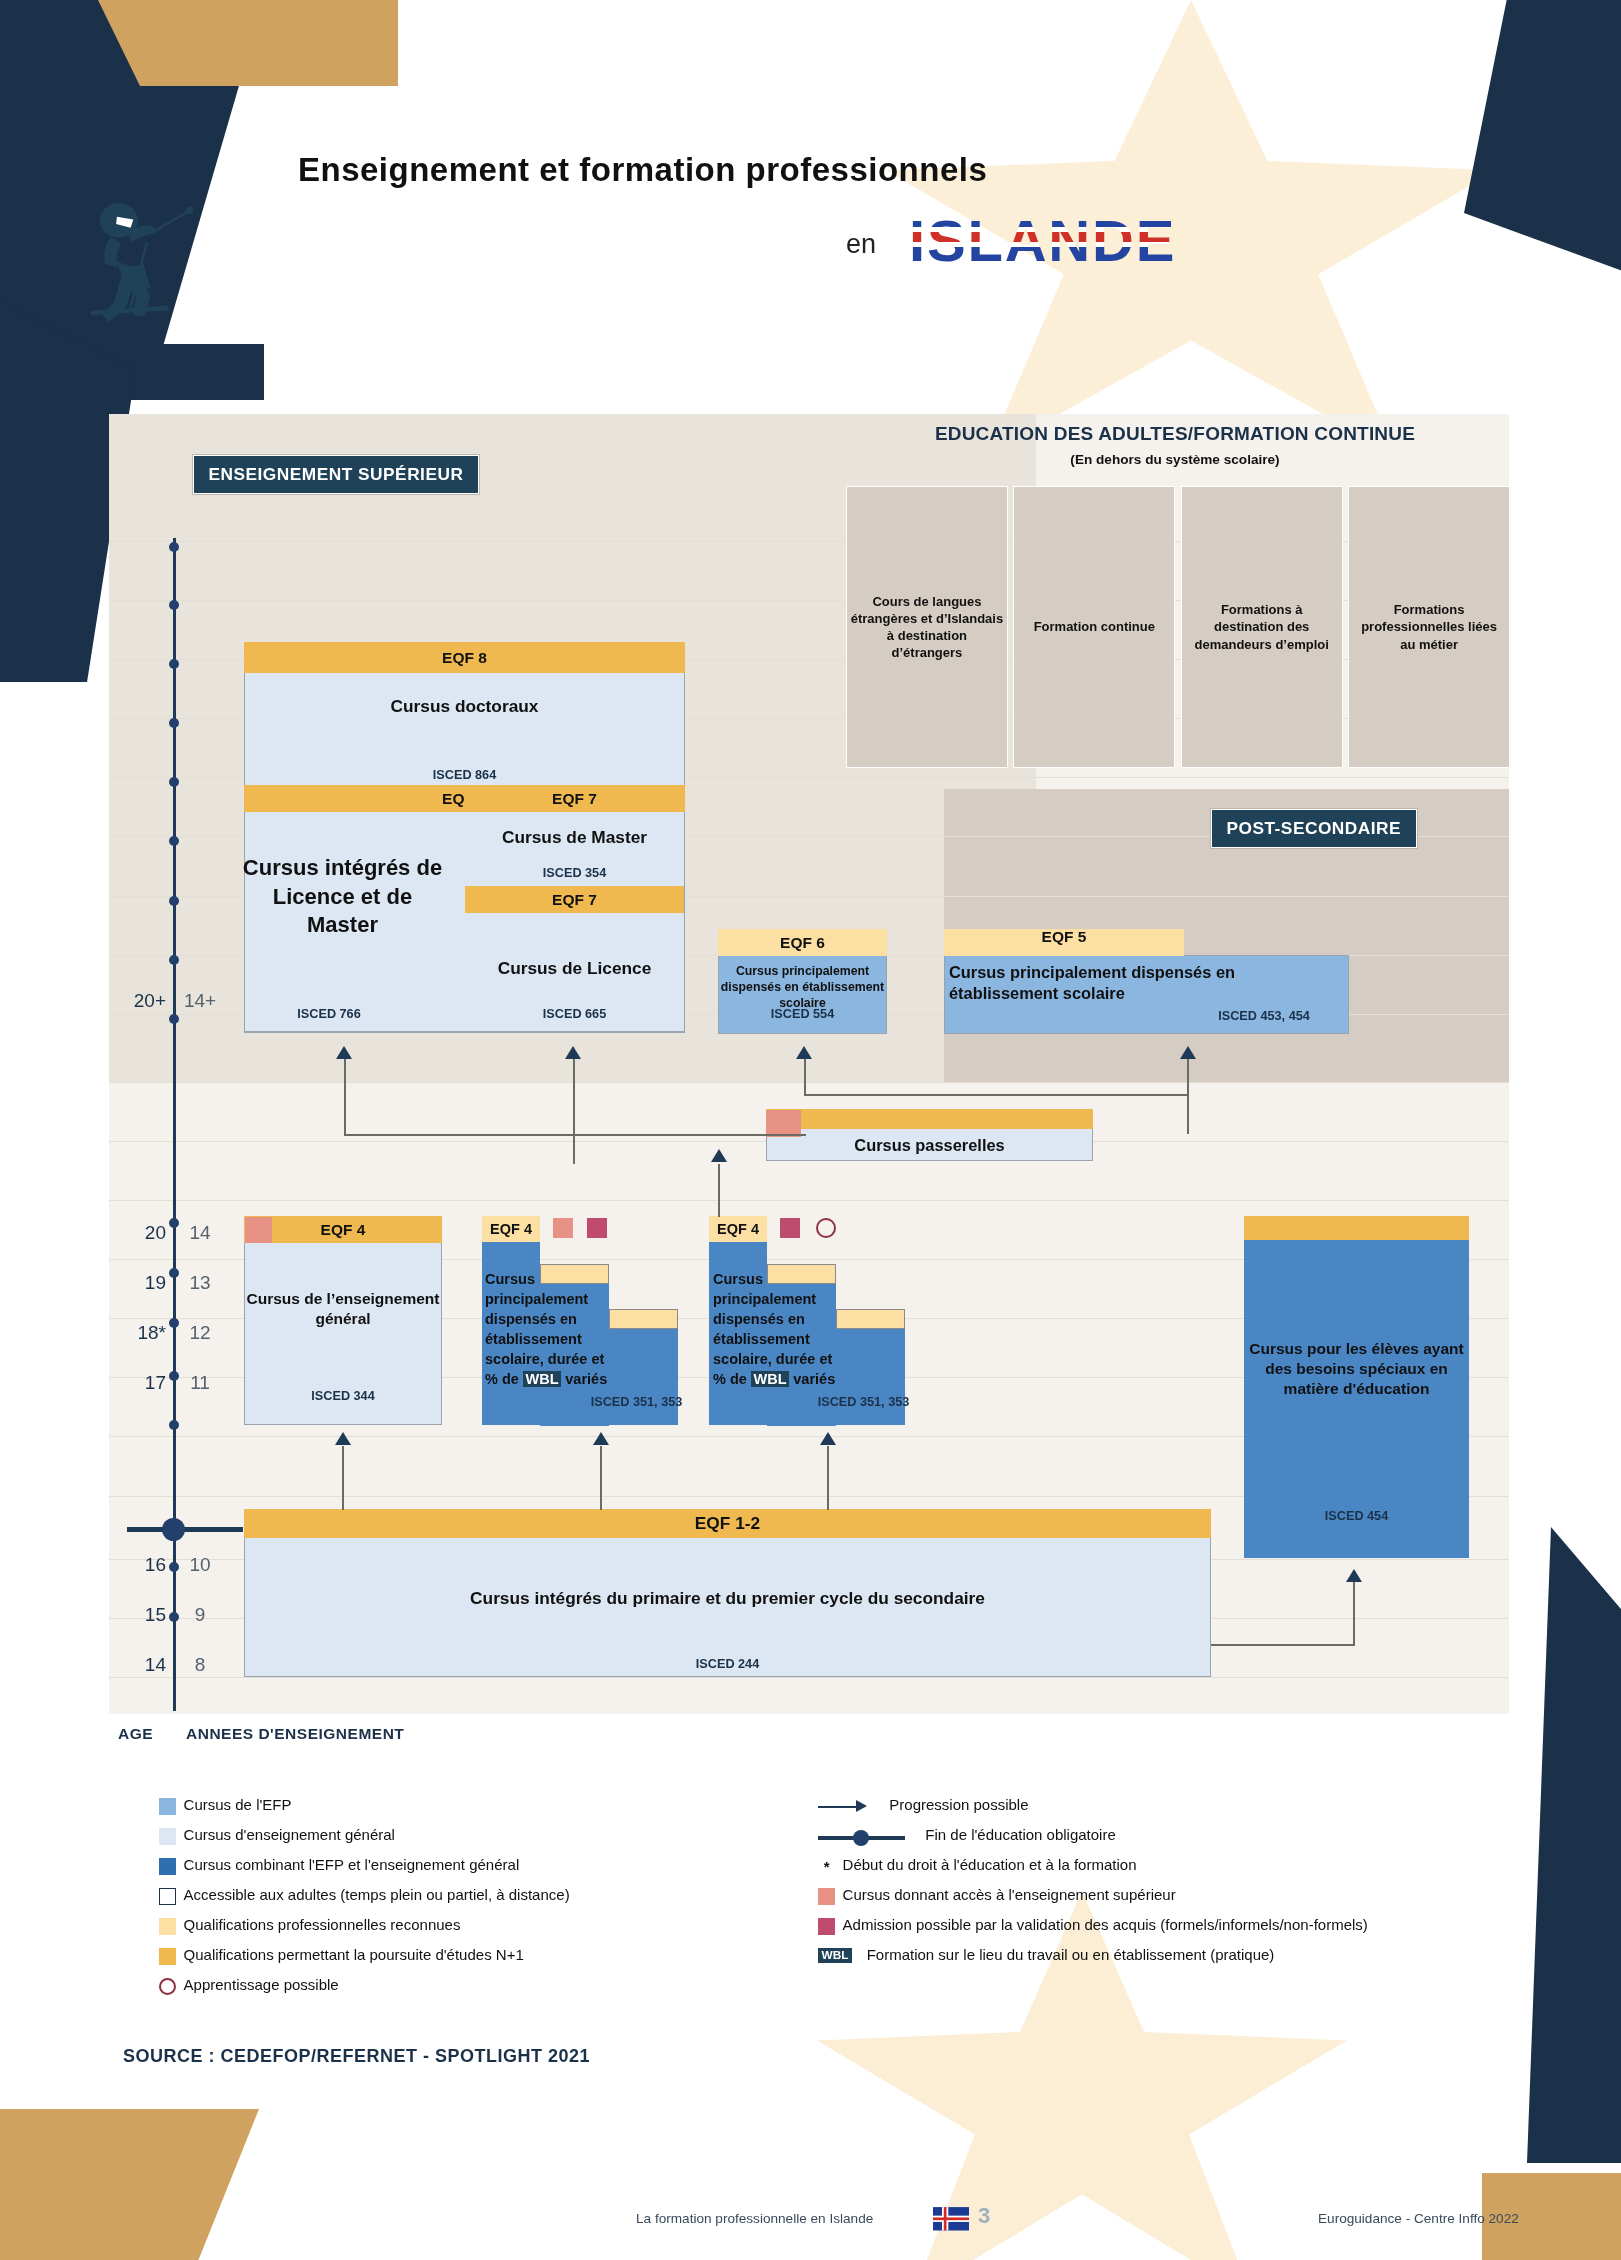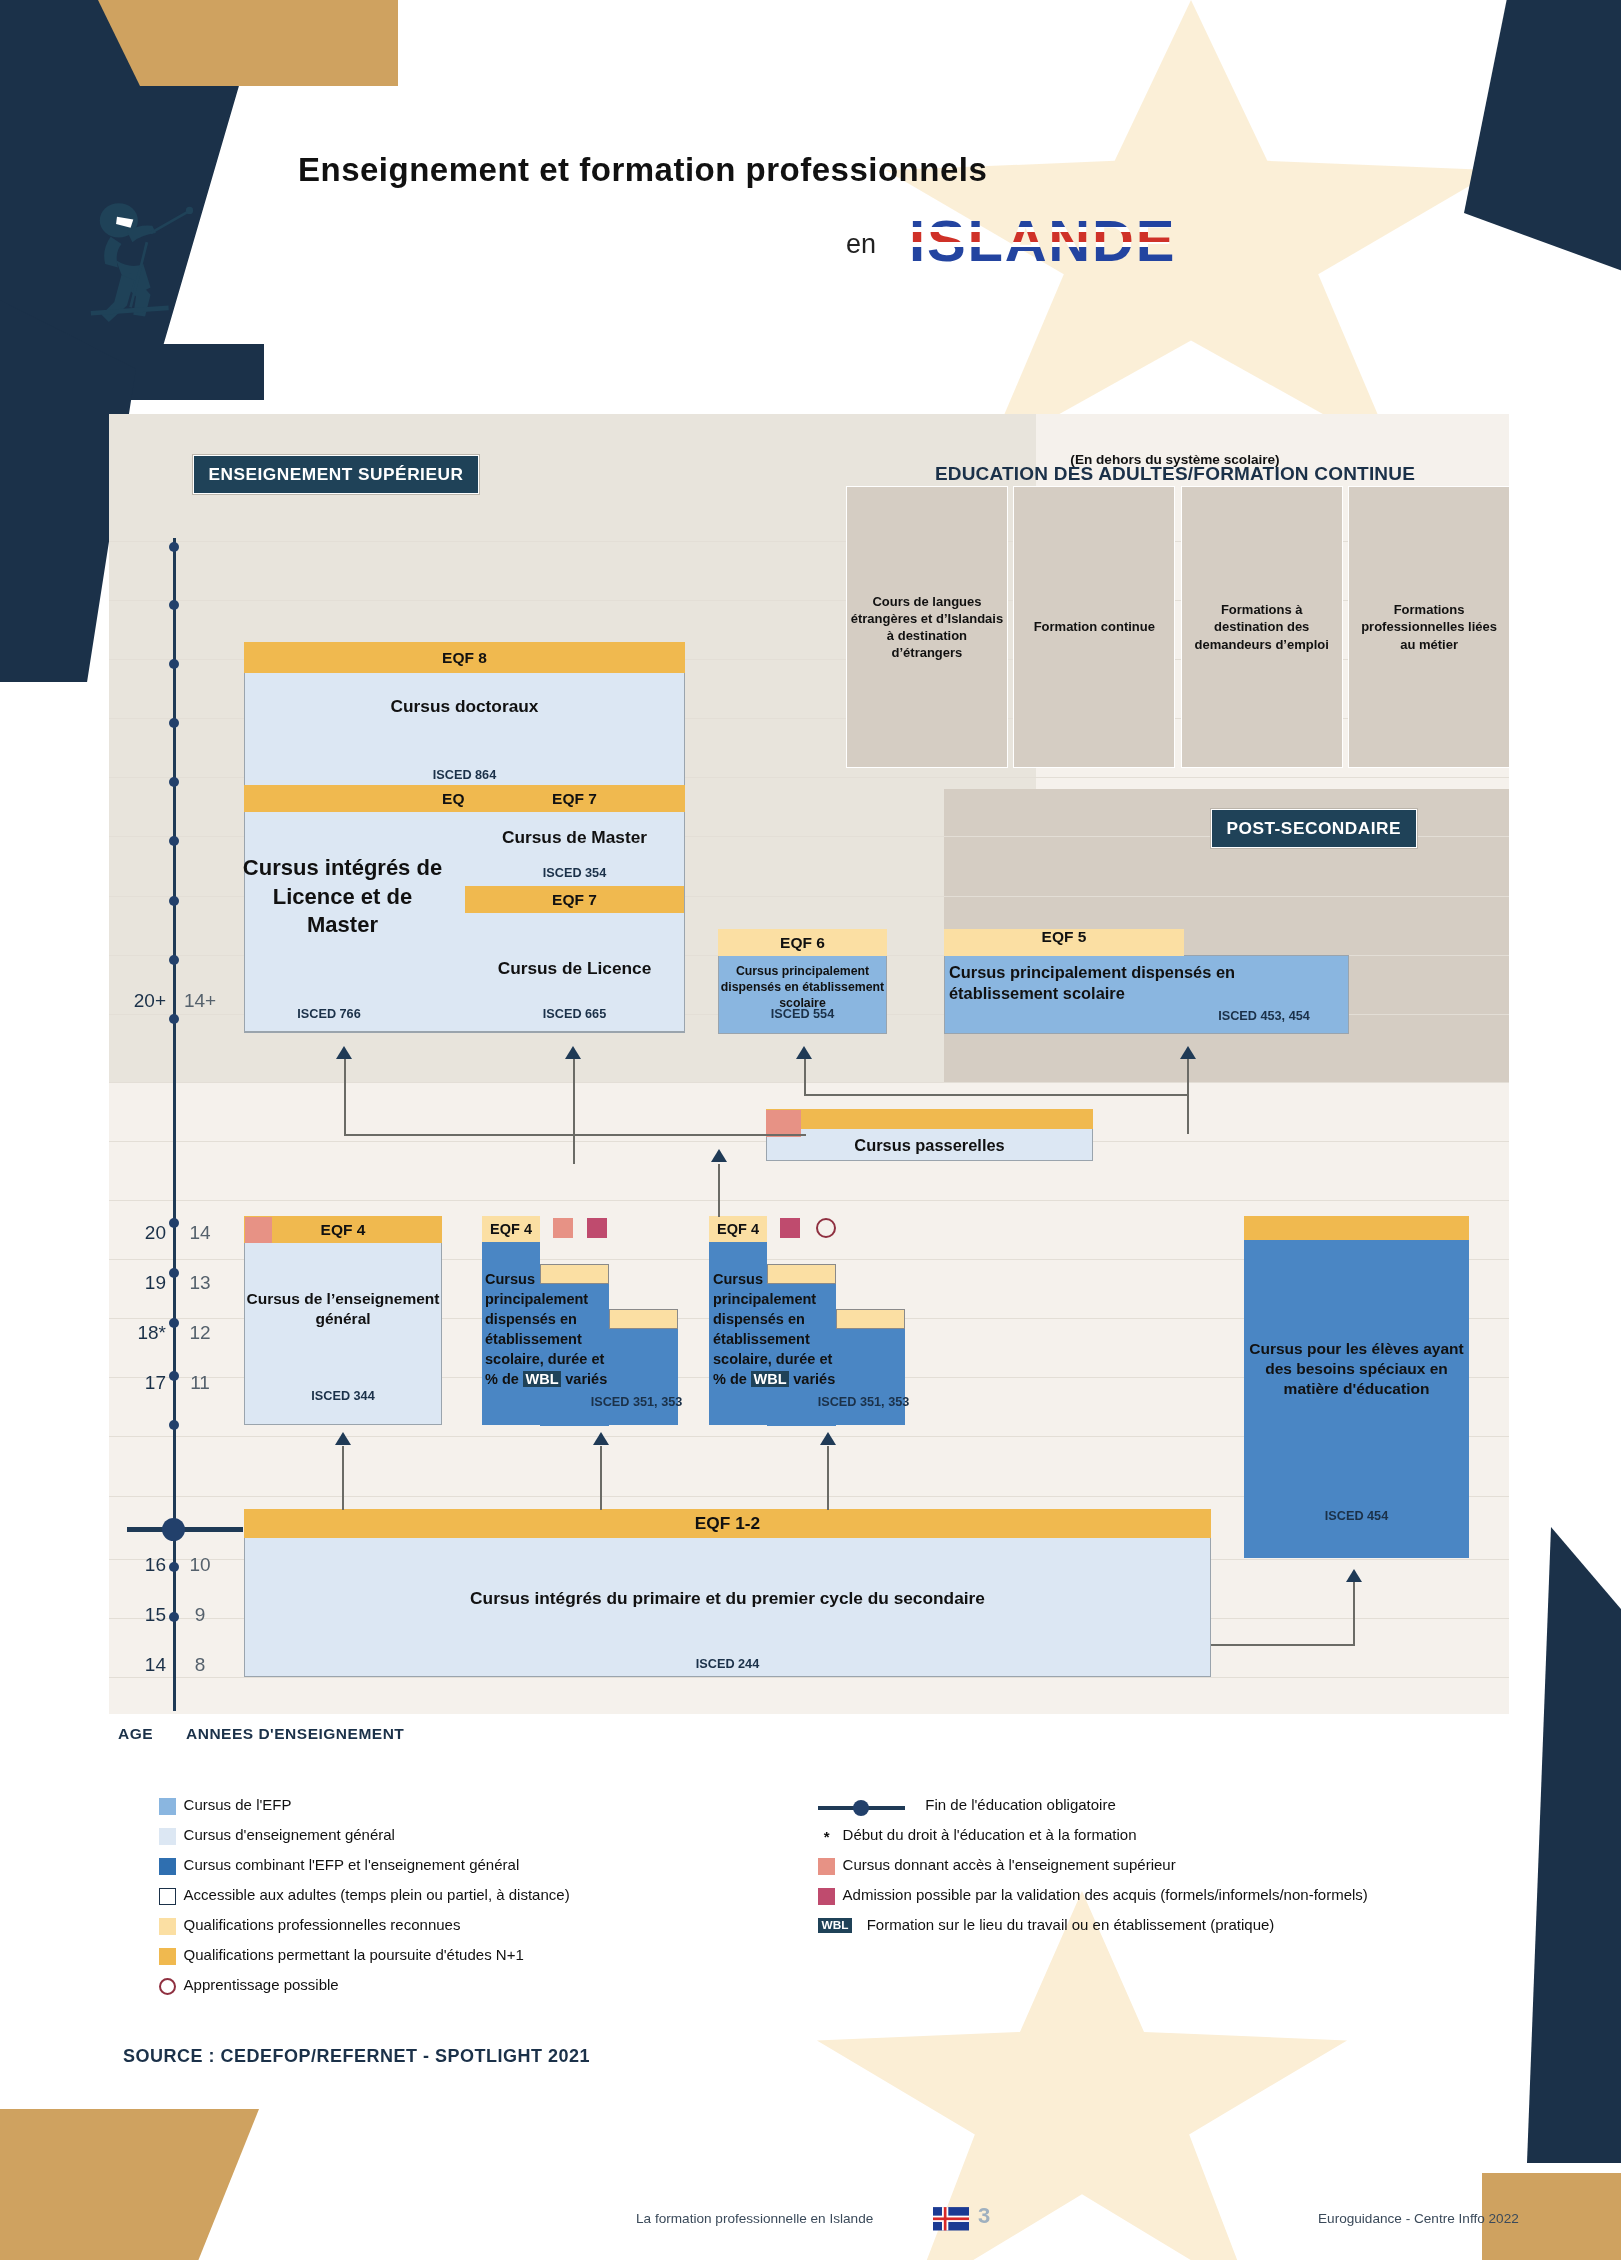--- a/index.html
+++ b/index.html
@@ -43,21 +43,21 @@
 
   
   #chart-frame{position:absolute;left:109px;top:414px;width:1400px;height:1300px;
     background:#f5f1ec;}
   #band-higher{position:absolute;left:109px;top:414px;width:927px;height:668px;background:#e8e4dc;}
   #band-post{position:absolute;left:944px;top:789px;width:565px;height:293px;background:#d5cdc3;}
   .gridline{position:absolute;left:109px;width:1400px;height:0.9px;background:#e3ded6;}
 
   
   #adults-title{position:absolute;left:918px;top:423px;width:514px;text-align:center;
-    font-size:19px;font-weight:bold;color:#1b3149;letter-spacing:0.2px;margin-top:40px;}
+    font-size:19px;font-weight:bold;color:#1b3149;letter-spacing:0.2px;}
   #adults-sub{position:absolute;left:918px;top:452px;width:514px;text-align:center;
     font-size:13.6px;font-weight:bold;color:#111;}
   #adults-row{position:absolute;left:846px;top:486px;width:664px;height:282px;display:flex;gap:5.5px;}
   .adult-card{flex:1;background:#d5cdc3;border:0.9px solid #fff;display:flex;align-items:center;
     justify-content:center;text-align:center;font-size:13px;font-weight:bold;color:#111;
     line-height:1.32;padding:3.6px;box-sizing:border-box;}
 
   
   .chip{position:absolute;background:#1f4258;color:#fff;font-weight:bold;font-size:17.3px;
     letter-spacing:0.5px;padding:8.2px 14.5px;border:1.8px solid #fff;box-shadow:0 0 0 0.9px #b9b2a8;}
@@ -350,20 +350,27 @@
         <span class="leg-swatch" style="background:#f0b94f"></span>
         <span class="leg-text">Qualifications permettant la poursuite d'études N+1</span>
       </div>
     <div class="leg-item">
         <span class="leg-swatch" style="border:2.7px solid #8f3040;border-radius:50%;box-sizing:border-box"></span>
         <span class="leg-text">Apprentissage possible</span>
       </div>
   </div>
   <div class="leg-col" id="leg-right">
     <div class="leg-item">
+      <span class="leg-swatch" style="width:55px;position:relative">
+        <span style="position:absolute;left:0;top:8.2px;width:40px;height:1.8px;background:#1f3a56;display:block"></span>
+        <span style="position:absolute;left:38px;top:2.7px;width:0;height:0;border-top:6.4px solid transparent;border-bottom:6.4px solid transparent;border-left:11.8px solid #1f3a56;display:block"></span>
+      </span>
+      <span class="leg-text" style="margin-left:9px">Progression possible</span>
+    </div>
+    <div class="leg-item">
       <span class="leg-swatch" style="width:91px;position:relative">
         <span style="position:absolute;left:0;top:8.2px;width:87px;height:3.6px;background:#1f3a56;display:block"></span>
         <span style="position:absolute;left:35px;top:1.8px;width:16.4px;height:16.4px;border-radius:50%;background:#22406b;display:block"></span>
       </span>
       <span class="leg-text" style="margin-left:9px">Fin de l'éducation obligatoire</span>
     </div>
     <div class="leg-item">
         <span class="leg-swatch" style="text-align:center;font-weight:bold">*</span>
         <span class="leg-text">Début du droit à l'éducation et à la formation</span>
       </div>

